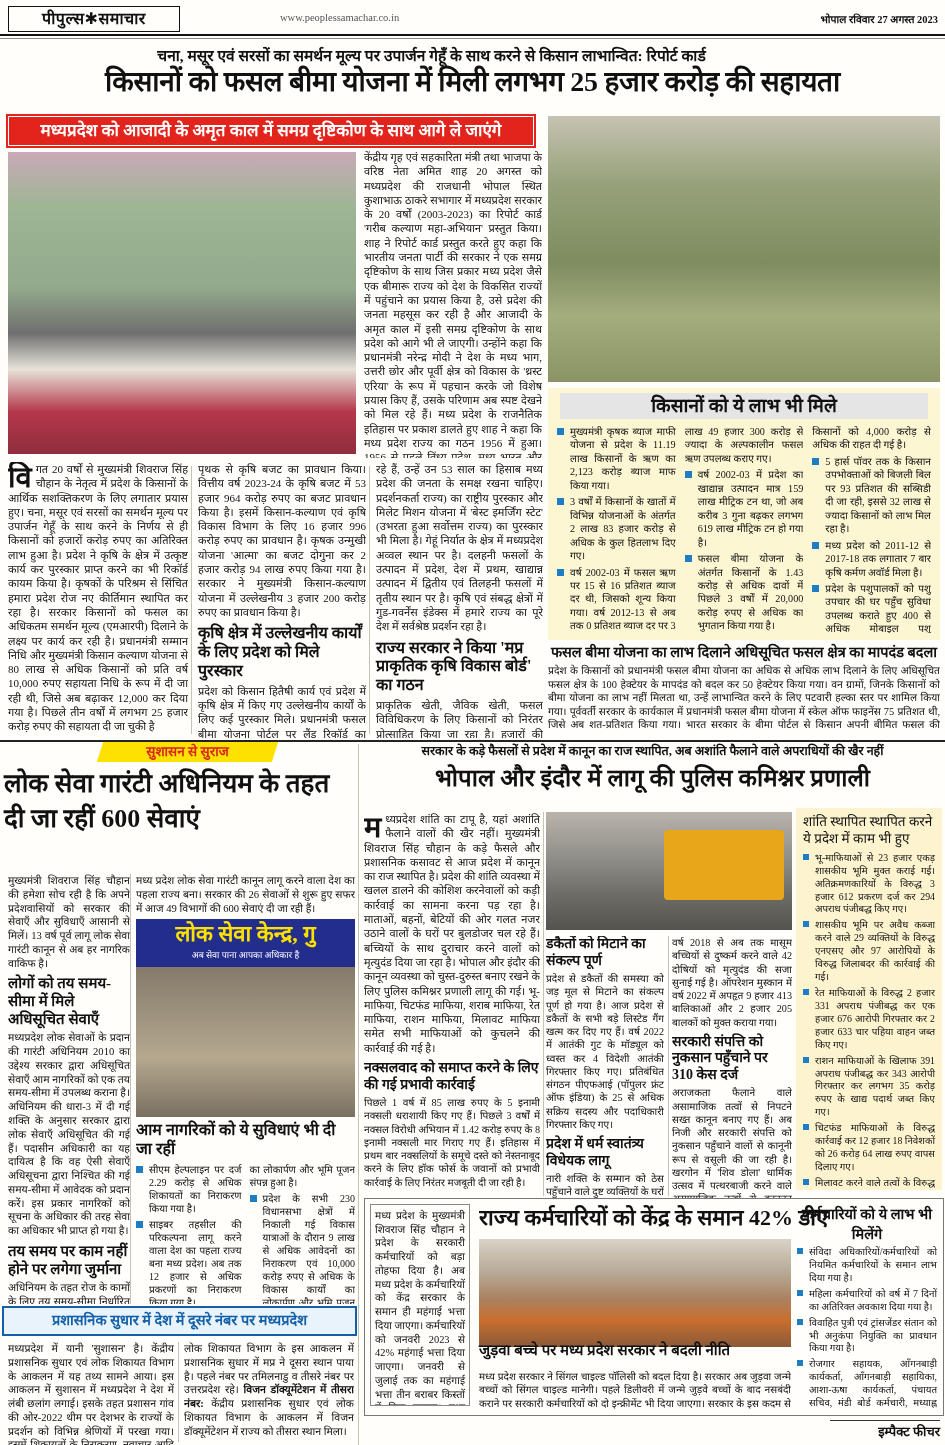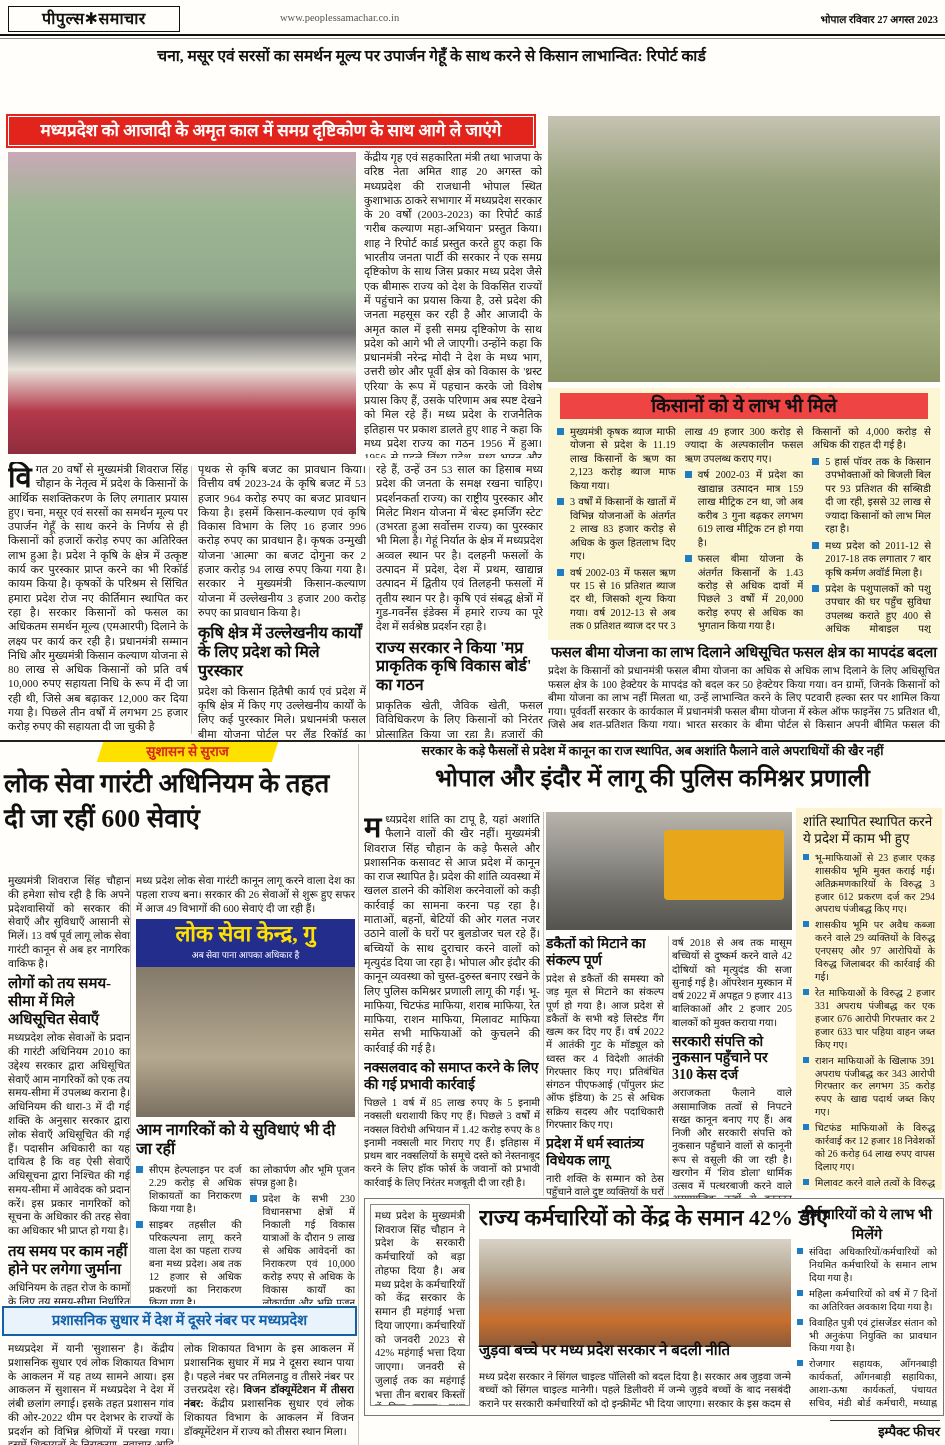--- a/index.html
+++ b/index.html
@@ -26,21 +26,21 @@
   
   .ph{overflow:hidden;}
   #ph1{left:8px;top:152px;width:348px;height:302px;
        background:linear-gradient(180deg,#c9a9b7 0,#9eb694 18%,#93a98c 45%,#6f6f6f 60%,#e7e3da 72%,#b4384a 86%,#8f2d3e 100%);}
   #ph2{left:548px;top:116px;width:392px;height:266px;
        background:linear-gradient(180deg,#c6c3b2 0,#97a27b 25%,#7e8c5f 55%,#a4ad7e 75%,#8b9465 100%);}
   
   #shahcol{left:364px;top:150px;width:178px;height:308px;}
   
   #bbox{left:548px;top:388px;width:392px;height:252px;background:#fcf6d2;}
-  #bbox-title{margin:5px auto 3px;width:368px;background:#ef4444;font-weight:bold;
+  #bbox-title{margin:5px auto 3px;width:368px;background:#e5e5e5;font-weight:bold;
               font-size:19px;text-align:center;line-height:26px;}
   #bbox-cols{display:flex;gap:9px;padding:3px 9px;}
   .bcol{flex:1;font-size:10.2px;line-height:1.32;text-align:justify;overflow:hidden;height:208px;}
   .bb-i{position:relative;padding-left:13px;margin-bottom:3px;}
   .bb-i::before{content:"";position:absolute;left:0;top:3px;width:7px;height:7px;background:#1f7dc4;}
   .cont{padding-left:0;}
   .cont::before{display:none;}
   
   #bima{left:548px;top:644px;width:392px;height:94px;}
   #bima-h{font-weight:bold;font-size:14.5px;text-align:center;line-height:1.2;margin-bottom:3px;}
@@ -111,20 +111,21 @@
 
 <div class="page">
 
   <div class="abs" id="mast-logo">पीपुल्स✱समाचार</div>
   <div class="abs" id="mast-url">www.peoplessamachar.co.in</div>
   <div class="abs" id="mast-ed">भोपाल रविवार 27 अगस्त 2023</div>
   <div class="abs" id="mast-rule"></div>
   <div class="abs" id="mast-rule2"></div>
 
   <div class="abs" id="strap">चना, मसूर एवं सरसों का समर्थन मूल्य पर उपार्जन गेहूँ के साथ करने से किसान लाभान्वित: रिपोर्ट कार्ड</div>
+  <div class="abs" id="hl">किसानों को फसल बीमा योजना में मिली लगभग 25 हजार करोड़ की सहायता</div>
   <div class="abs" id="banner">मध्यप्रदेश को आजादी के अमृत काल में समग्र दृष्टिकोण के साथ आगे ले जाएंगे</div>
 
   <div class="abs ph" id="ph1"></div>
   <div class="abs ph" id="ph2"></div>
 
   <div class="abs bt" id="shahcol">केंद्रीय गृह एवं सहकारिता मंत्री तथा भाजपा के वरिष्ठ नेता अमित शाह 20 अगस्त को मध्यप्रदेश की राजधानी भोपाल स्थित कुशाभाऊ ठाकरे सभागार में मध्यप्रदेश सरकार के 20 वर्षों (2003-2023) का रिपोर्ट कार्ड 'गरीब कल्याण महा-अभियान' प्रस्तुत किया। शाह ने रिपोर्ट कार्ड प्रस्तुत करते हुए कहा कि भारतीय जनता पार्टी की सरकार ने एक समग्र दृष्टिकोण के साथ जिस प्रकार मध्य प्रदेश जैसे एक बीमारू राज्य को देश के विकसित राज्यों में पहुंचाने का प्रयास किया है, उसे प्रदेश की जनता महसूस कर रही है और आजादी के अमृत काल में इसी समग्र दृष्टिकोण के साथ प्रदेश को आगे भी ले जाएगी। उन्होंने कहा कि प्रधानमंत्री नरेन्द्र मोदी ने देश के मध्य भाग, उत्तरी छोर और पूर्वी क्षेत्र को विकास के 'थ्रस्ट एरिया' के रूप में पहचान करके जो विशेष प्रयास किए हैं, उसके परिणाम अब स्पष्ट देखने को मिल रहे हैं। मध्य प्रदेश के राजनैतिक इतिहास पर प्रकाश डालते हुए शाह ने कहा कि मध्य प्रदेश राज्य का गठन 1956 में हुआ। 1956 से पहले विंध्य प्रदेश, मध्य भारत और भोपाल स्टेट में कांग्रेस का शासन था। 1950 से 2003 तक, बीच के 6-7 साल की अवधि छोड़कर, पूरा समय यहाँ कांग्रेस का शासन रहा। जो लोग आज दावे कर</div>
 
   <div class="abs" id="bbox">
     <div id="bbox-title">किसानों को ये लाभ भी मिले</div>
     <div id="bbox-cols">

